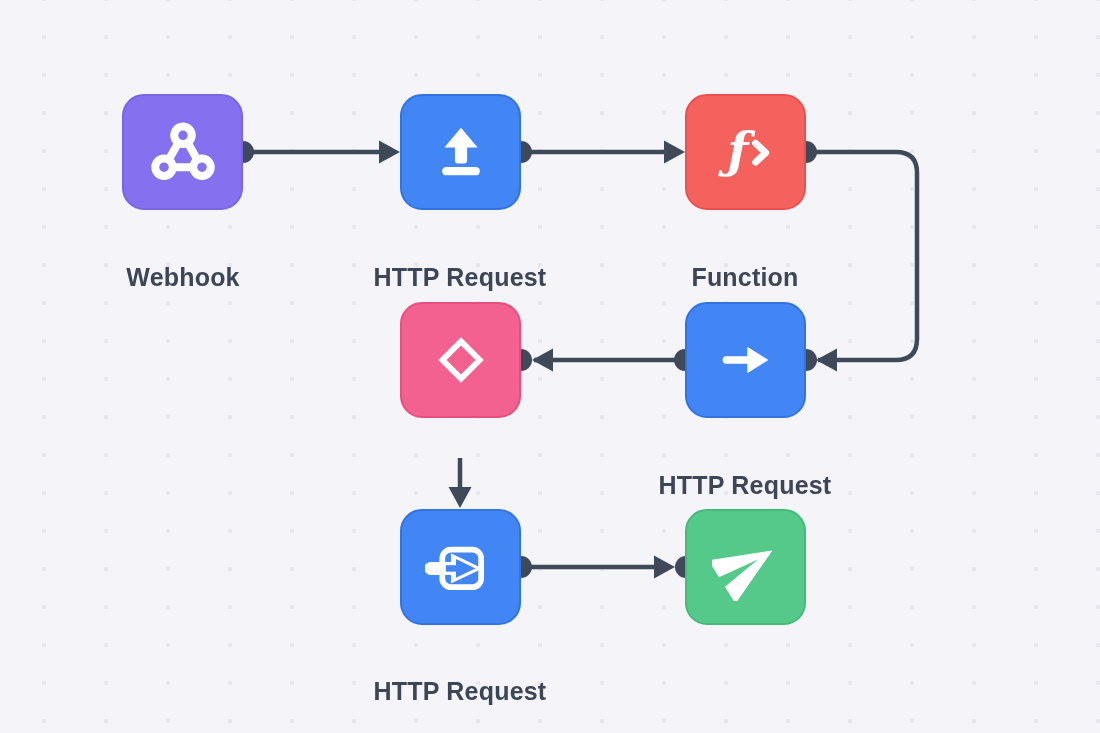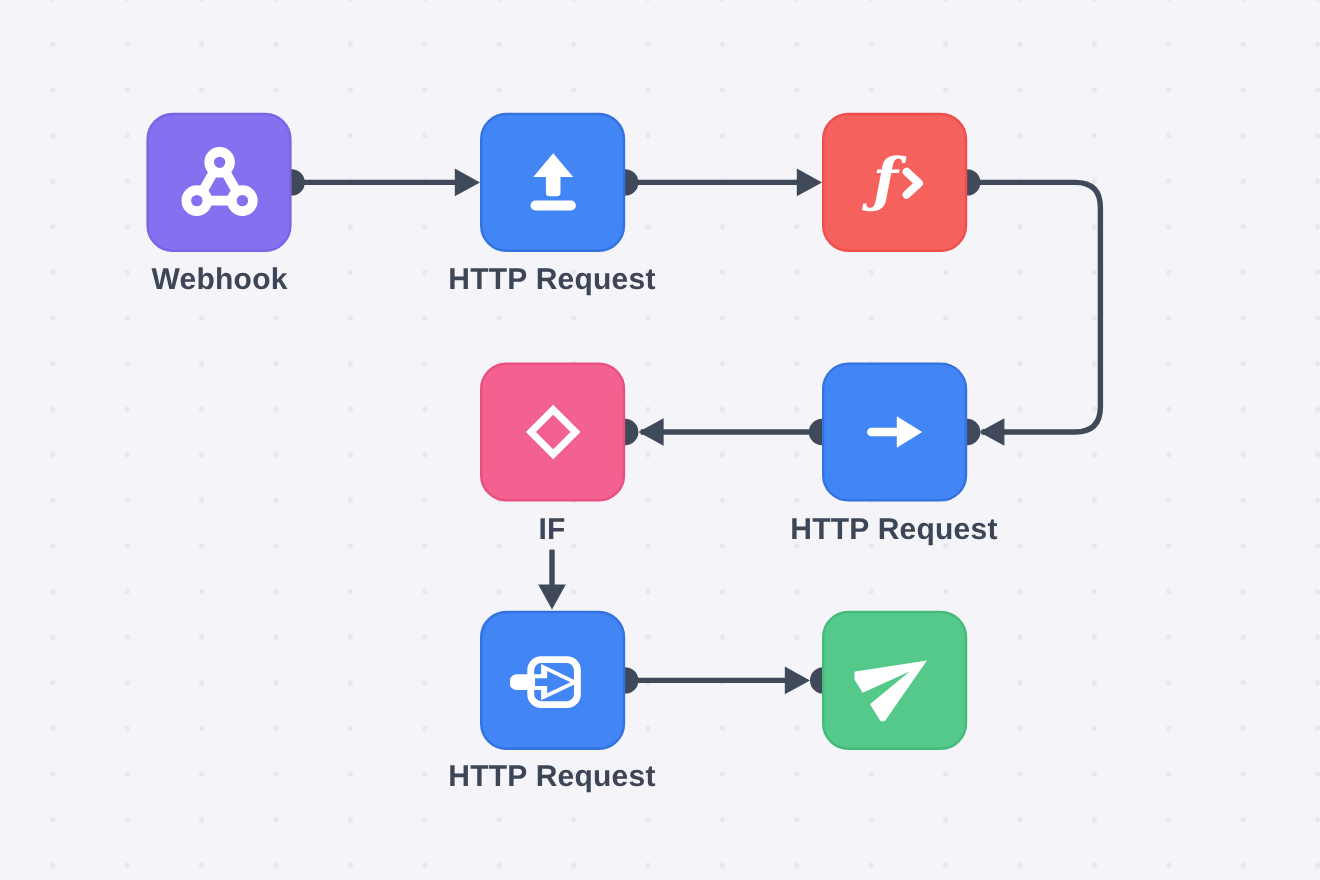--- a/index.html
+++ b/index.html
@@ -20,21 +20,21 @@
     box-sizing:border-box;border:2.5px solid;
     display:flex;align-items:center;justify-content:center;
   }
   .node-purple{background:#8571f0;border-color:#7a64e6;}
   .node-blue{background:#4285f4;border-color:#3273e0;}
   .node-red{background:#f5625e;border-color:#ec4f4e;}
   .node-pink{background:#f2618f;border-color:#e94e7f;}
   .node-green{background:#54c98a;border-color:#45ba7b;}
   .node-label{
     position:absolute;width:280px;text-align:center;
-    font-size:25px;font-weight:bold;color:#3c4657;letter-spacing:.2px;
+    font-size:25px;font-weight:bold;color:#3c4657;letter-spacing:.2px;margin-top:44px;
   }
 </style>
 </head>
 <body>
 
 <div style="position:absolute;inset:0;">
 
   <svg class="connections" width="1100" height="733" viewBox="0 0 1100 733">
 
     <path class="conn" d="M 243 152 H 381"></path>
@@ -116,17 +116,17 @@
   </div>
 
   <div class="node node-green" style="left:685px;top:509px;">
     <svg width="68" height="68" viewBox="0 0 24 24">
       <path d="M2 21 L23 12 L2 3 L2 10 L17 12 L2 14 Z" fill="#ffffff" transform="rotate(-32 12 12)"></path>
     </svg>
   </div>
 
   <div class="node-label" style="left:43px;top:219px;">Webhook</div>
   <div class="node-label" style="left:320px;top:219px;">HTTP Request</div>
-  <div class="node-label" style="left:320px;top:427px;">IF</div>
+  <div class="node-label" style="left:605px;top:219px;">Function</div>
   <div class="node-label" style="left:605px;top:427px;">HTTP Request</div>
   <div class="node-label" style="left:320px;top:633px;">HTTP Request</div>
 
 </div>
 
 </body></html>

